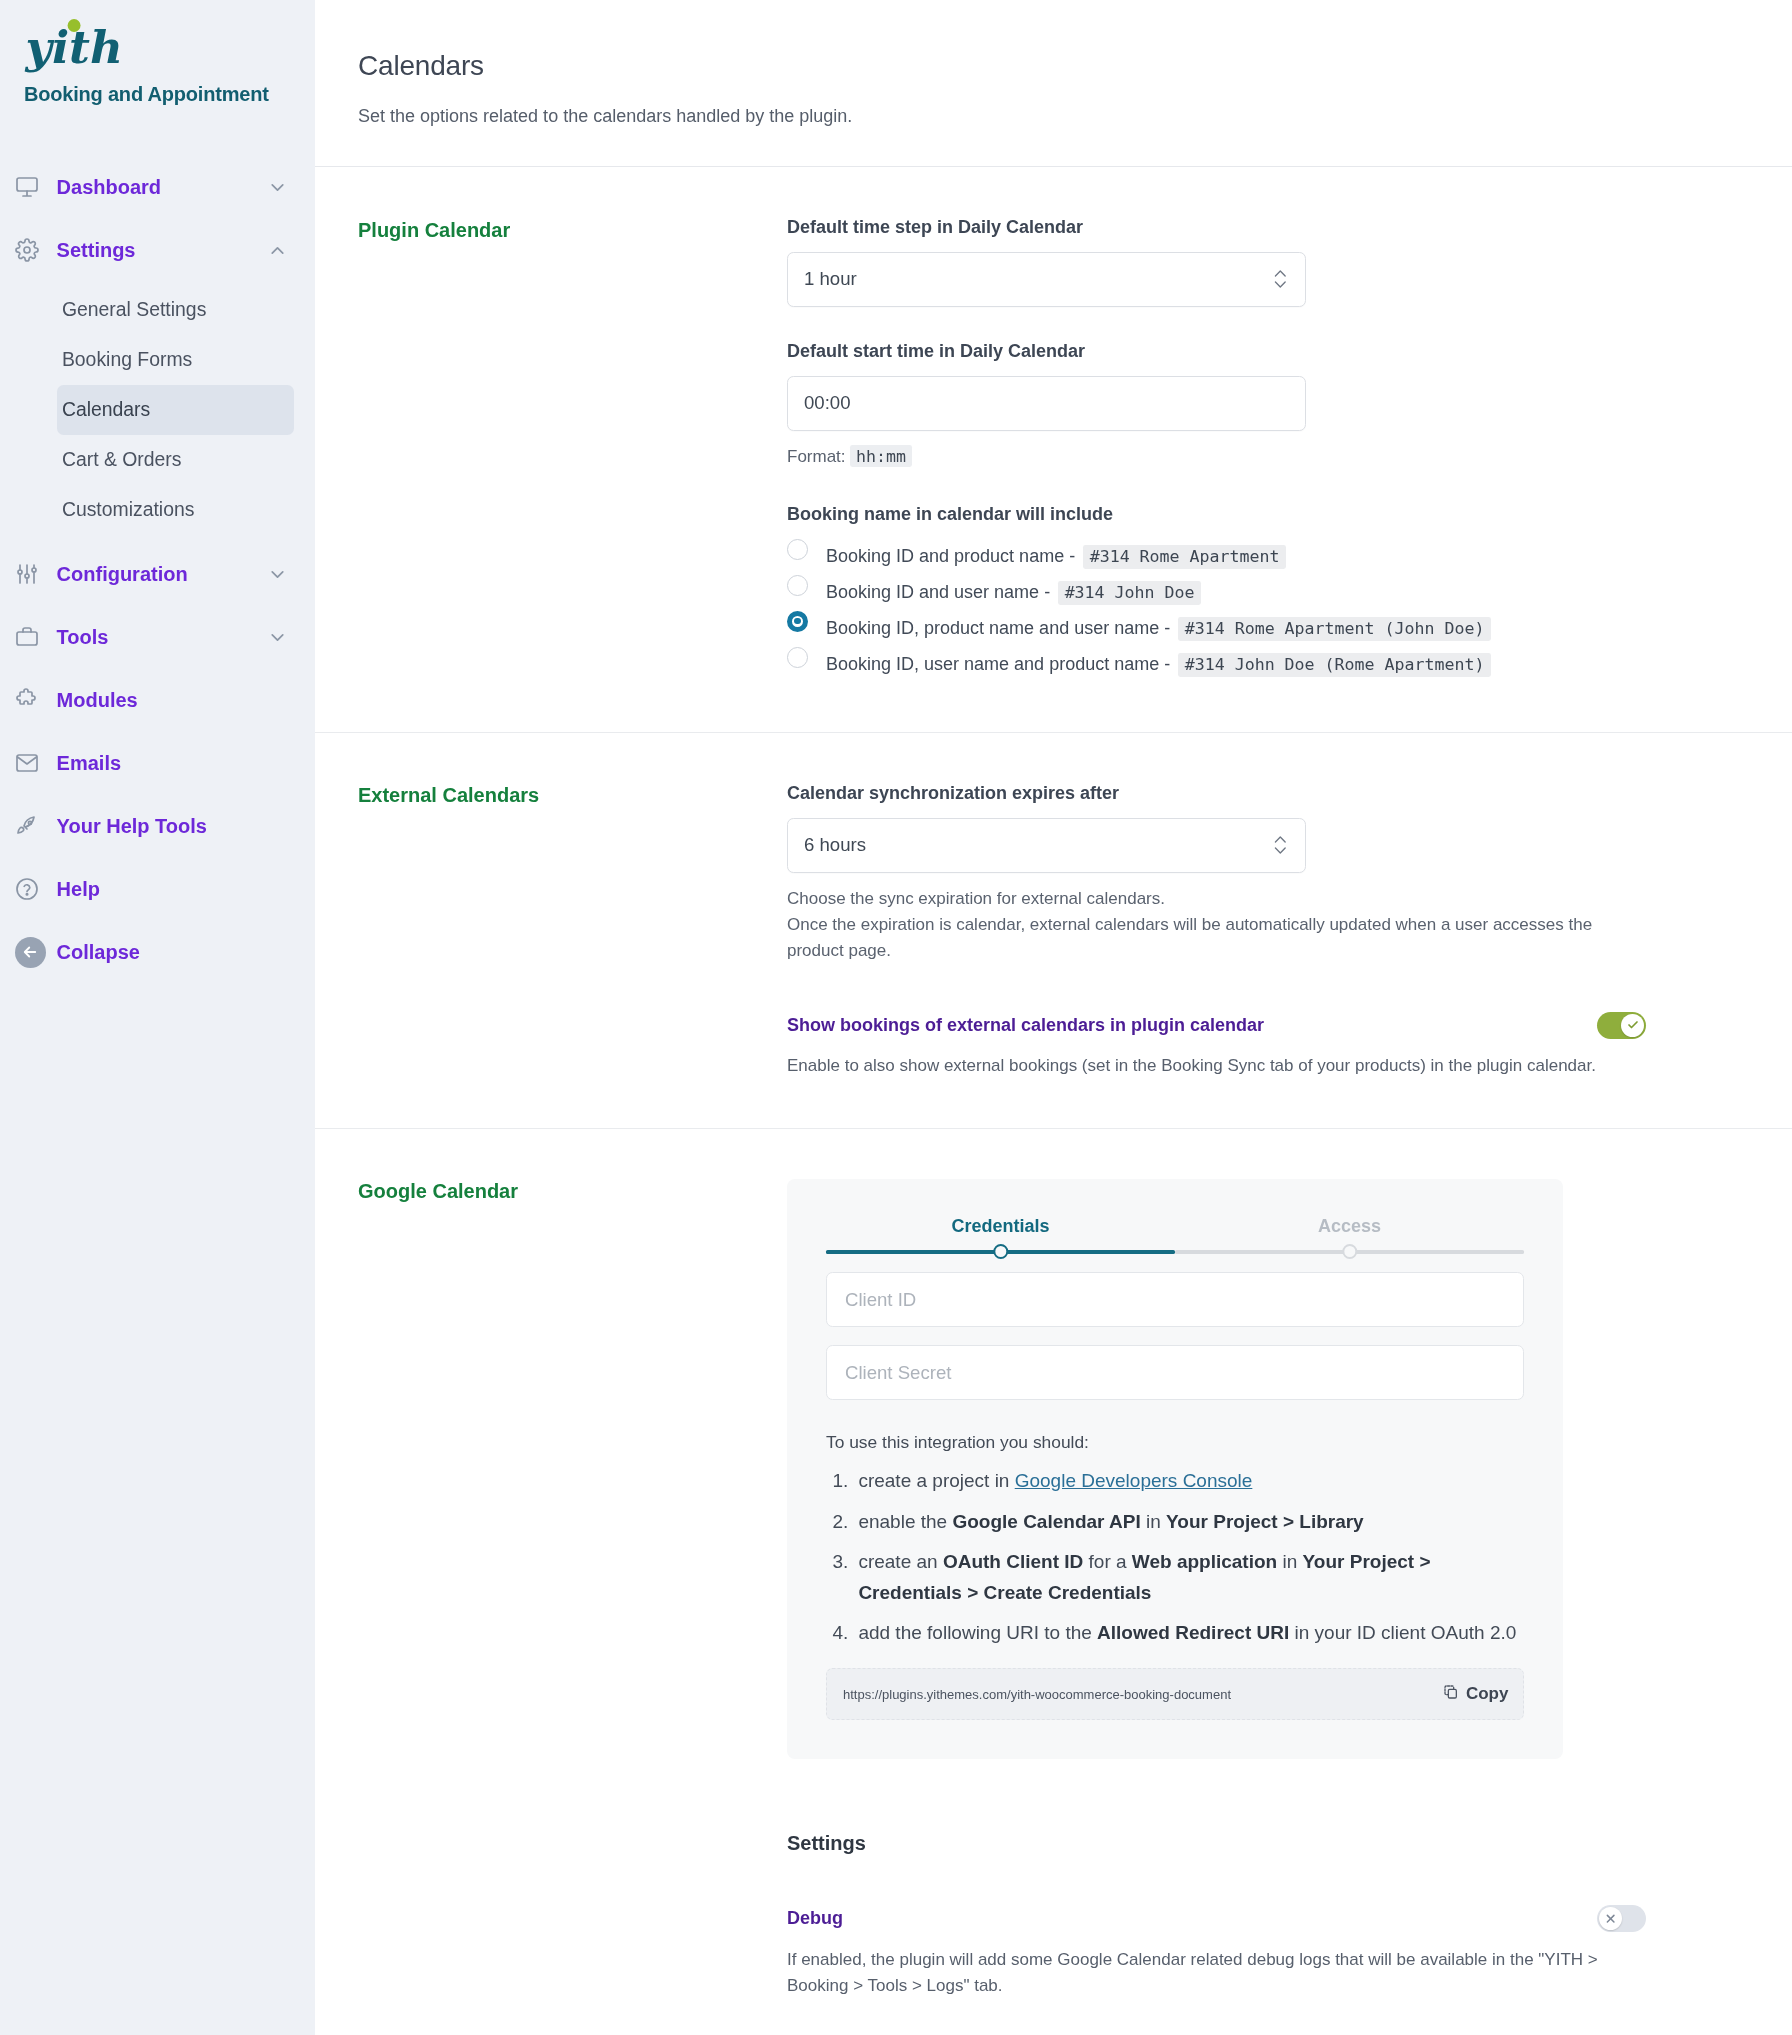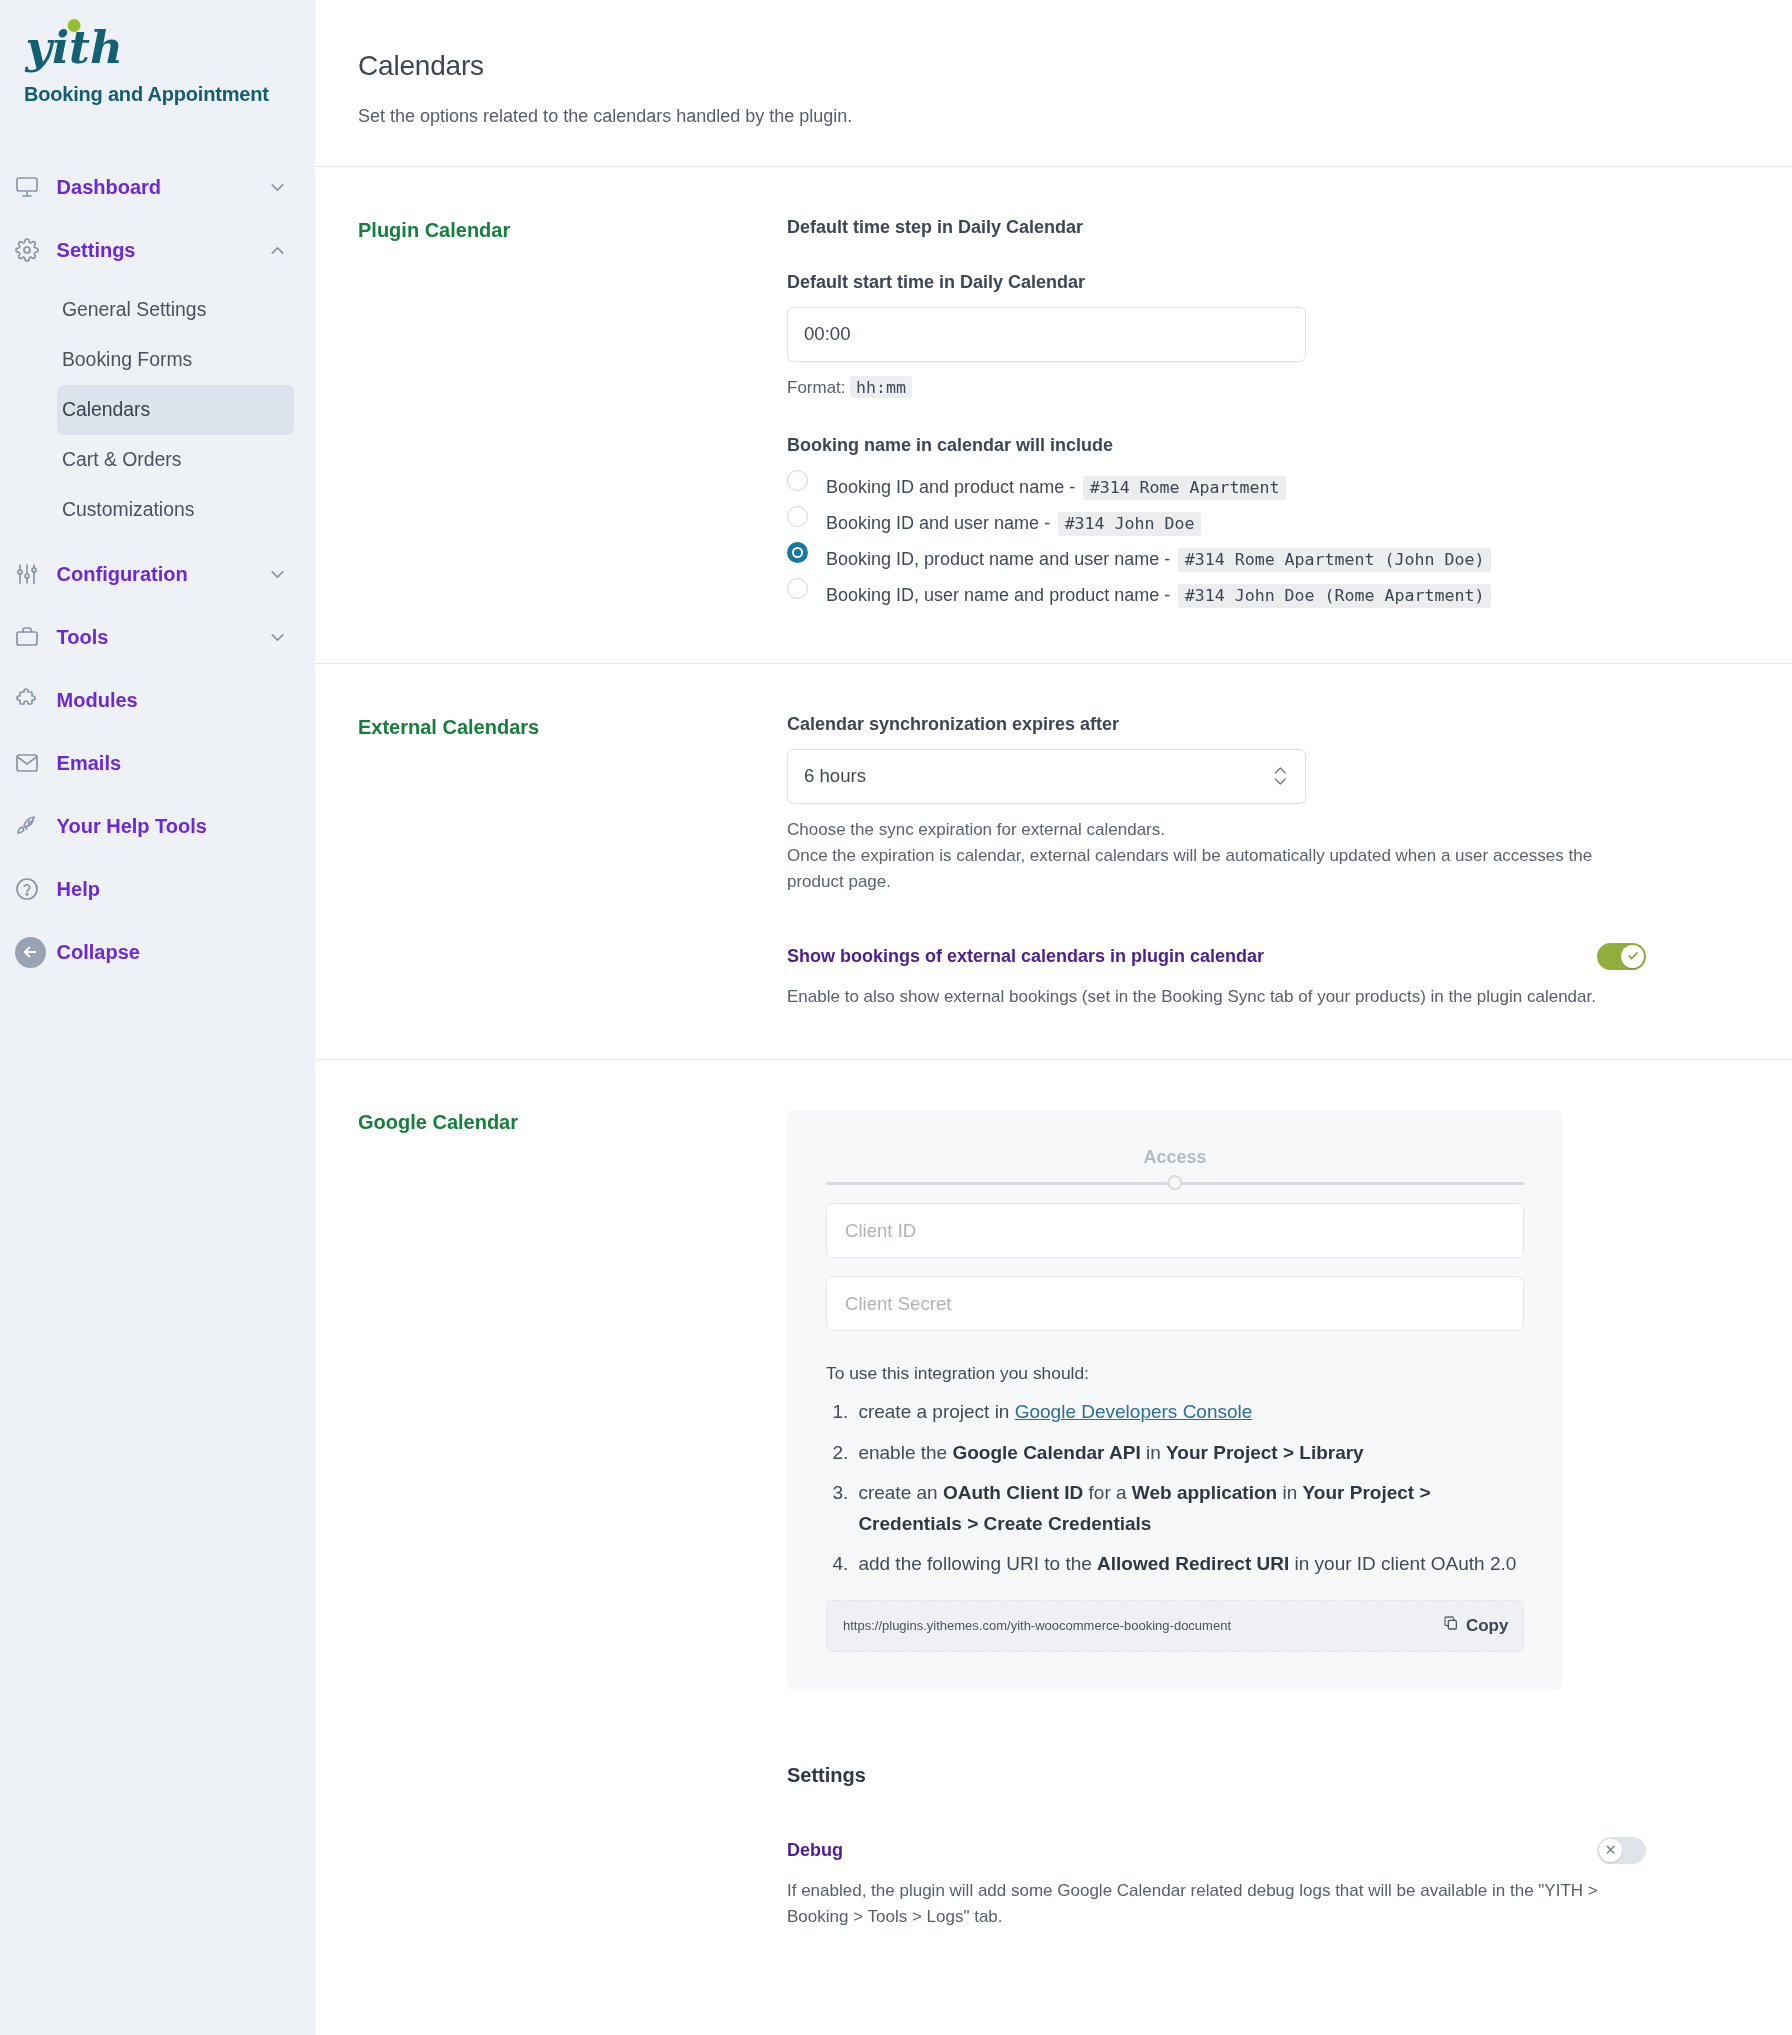--- a/index.html
+++ b/index.html
@@ -444,20 +444,31 @@
       <h1 class="page-title">Calendars</h1>
       <div class="page-sub">Set the options related to the calendars handled by the plugin.</div>
     </header>
 
     <section class="section">
       <div class="section-title">Plugin Calendar</div>
       <div class="section-body">
 
         <div class="field">
           <div class="field-label">Default time step in Daily Calendar</div>
+          <div class="control">
+            <span class="val">1 hour</span>
+            <span class="spin">
+              <svg width="14.6" height="9" viewBox="0 0 24 14" fill="none" stroke="currentColor" stroke-width="2.2" stroke-linecap="round" stroke-linejoin="round">
+                  <polyline points="4 11 12 3 20 11"></polyline>
+                </svg>
+              <svg width="14.6" height="9" viewBox="0 0 24 14" fill="none" stroke="currentColor" stroke-width="2.2" stroke-linecap="round" stroke-linejoin="round">
+                  <polyline points="4 3 12 11 20 3"></polyline>
+                </svg>
+            </span>
+          </div>
         </div>
 
         <div class="field">
           <div class="field-label">Default start time in Daily Calendar</div>
           <div class="control">
             <span class="val">00:00</span>
           </div>
           <div class="hint">
             <span>Format:</span>
             <span class="mono">hh:mm</span>
@@ -546,20 +557,25 @@
       </div>
     </section>
 
     <section class="section" style="padding-bottom:97px">
       <div class="section-title">Google Calendar</div>
       <div class="section-body">
 
         <div class="gcard">
 
           <div class="stepper">
+            <div class="step active">
+              <div class="step-label">Credentials</div>
+              <div class="bar"></div>
+              <div class="dot"></div>
+            </div>
             <div class="step idle">
               <div class="step-label">Access</div>
               <div class="bar"></div>
               <div class="dot"></div>
             </div>
           </div>
 
           <div class="gin">
             <span>Client ID</span>
           </div>

